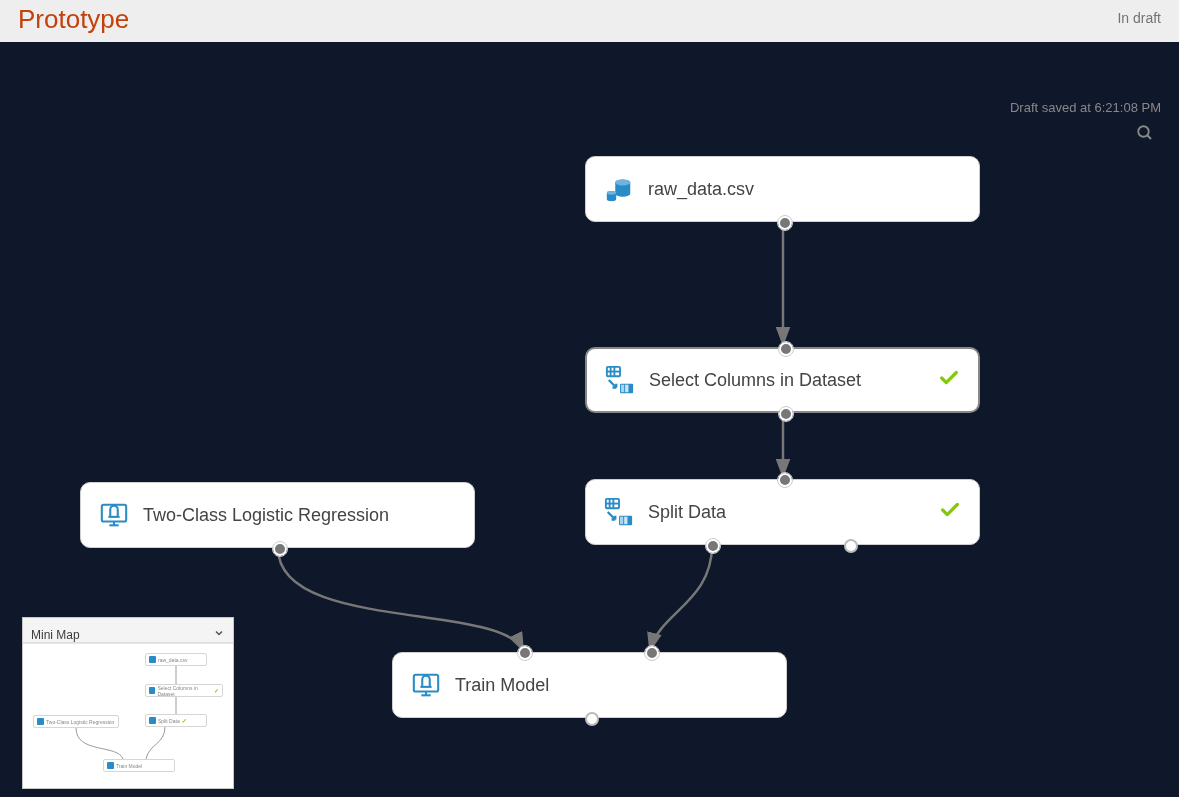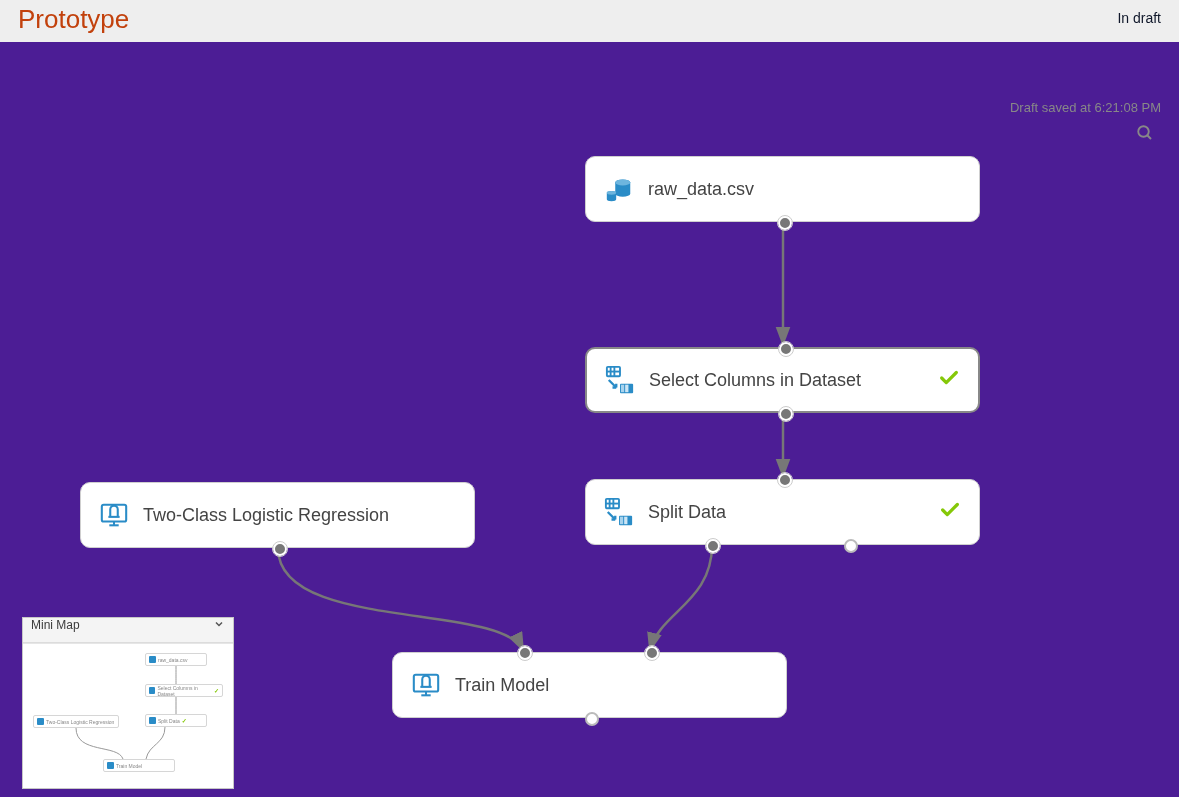--- a/index.html
+++ b/index.html
@@ -22,39 +22,39 @@
     position: absolute;
     left: 18px; top: 4px;
     font-size: 26px;
     font-weight: 300;
     color: #c2410c;
   }
   .status {
     position: absolute;
     right: 18px; top: 10px;
     font-size: 14px;
-    color: #0f172a;
+    color: #737373;
   }
   .saved {
     position: absolute;
     right: 18px; top: 58px;
     font-size: 13px;
     color: #888;
   }
   .search-icon {
     position: absolute;
     right: 25px; top: 82px;
     color: #888;
     cursor: pointer;
   }
 
   .canvas {
     position: absolute;
     top: 42px; left: 0; right: 0; bottom: 0;
-    background: #4c1d95;
+    background: #0f172a;
   }
 
   
   .node {
     position: absolute;
     background: #ffffff;
     border: 1px solid #cfcfcf;
     border-radius: 10px;
     box-sizing: border-box;
     display: flex;
@@ -111,21 +111,21 @@
     position: absolute;
     left: 22px; bottom: 8px;
     width: 210px;
     border: 1px solid #c7c7c7;
     background: #f4f4f4;
     font-size: 12px;
   }
   .minimap-header {
     height: 24px;
     display: flex;
-    align-items: flex-start;
+    align-items: flex-end;
     justify-content: space-between;
     padding: 0 8px;
     border-bottom: 1px solid #dcdcdc;
     cursor: pointer;
   }
   .minimap-body {
     position: relative;
     height: 144px;
     background: #fff;
     border-top: 1px solid #e6e6e6;

